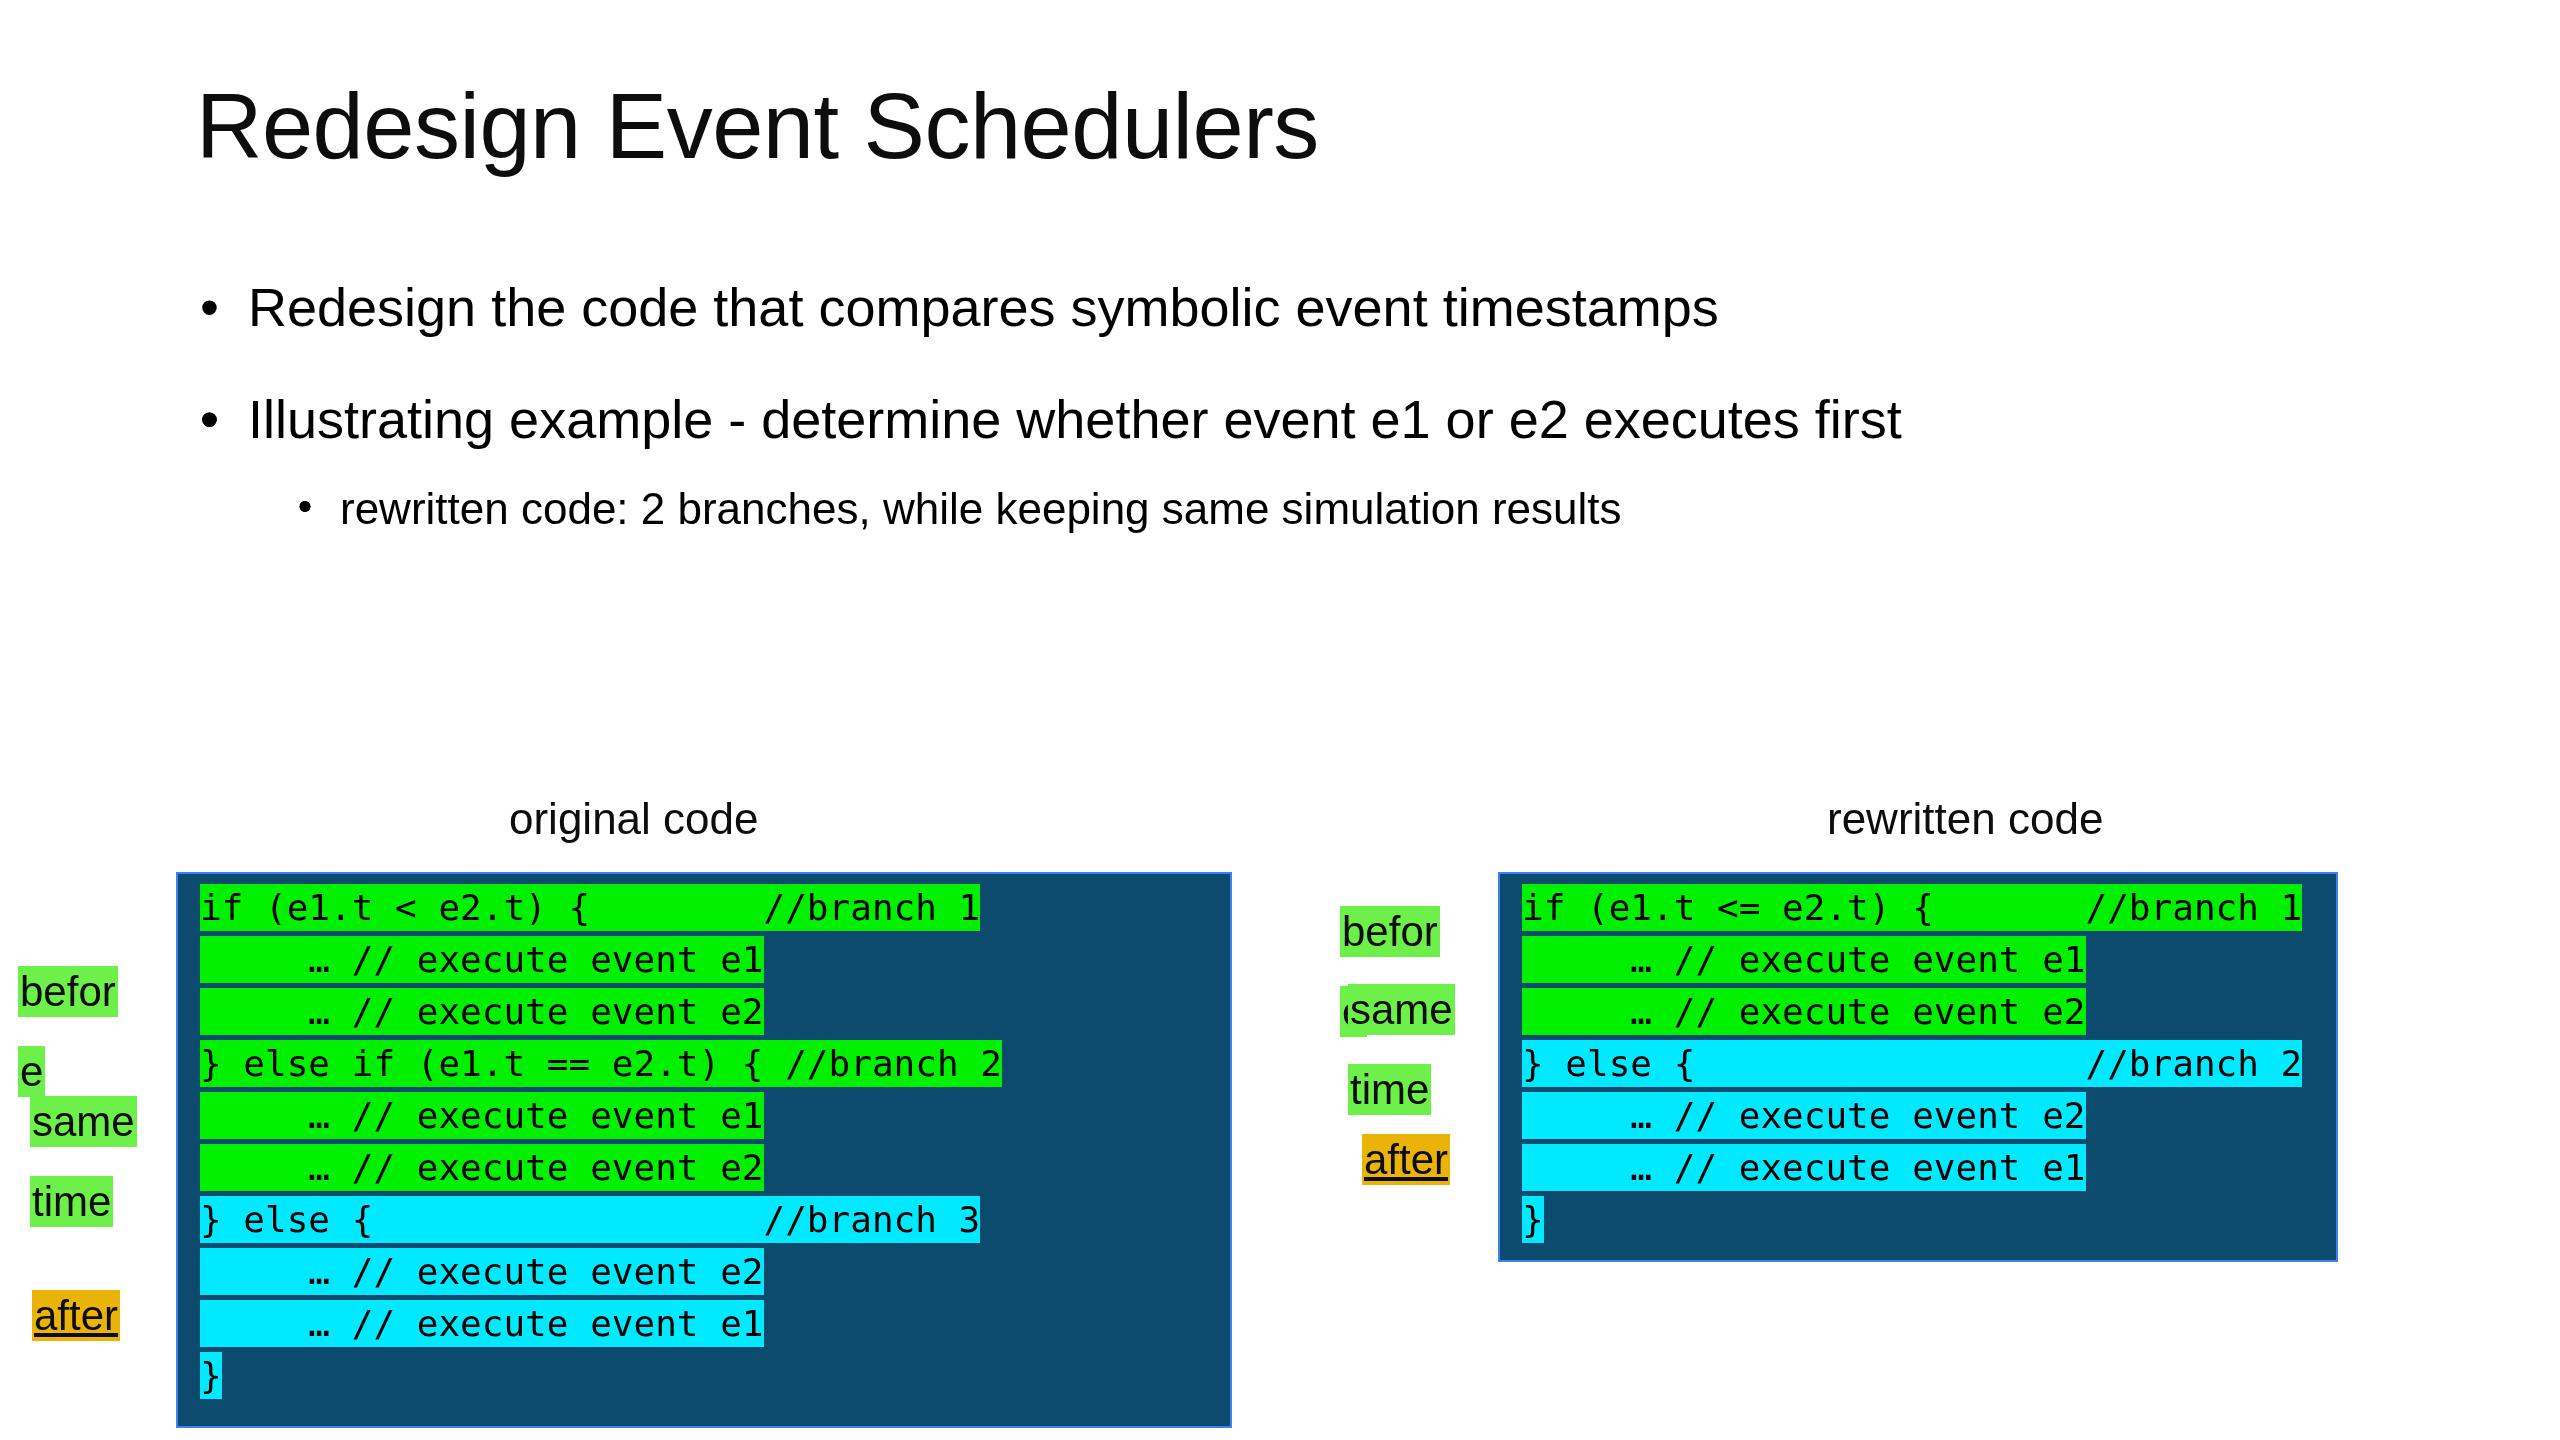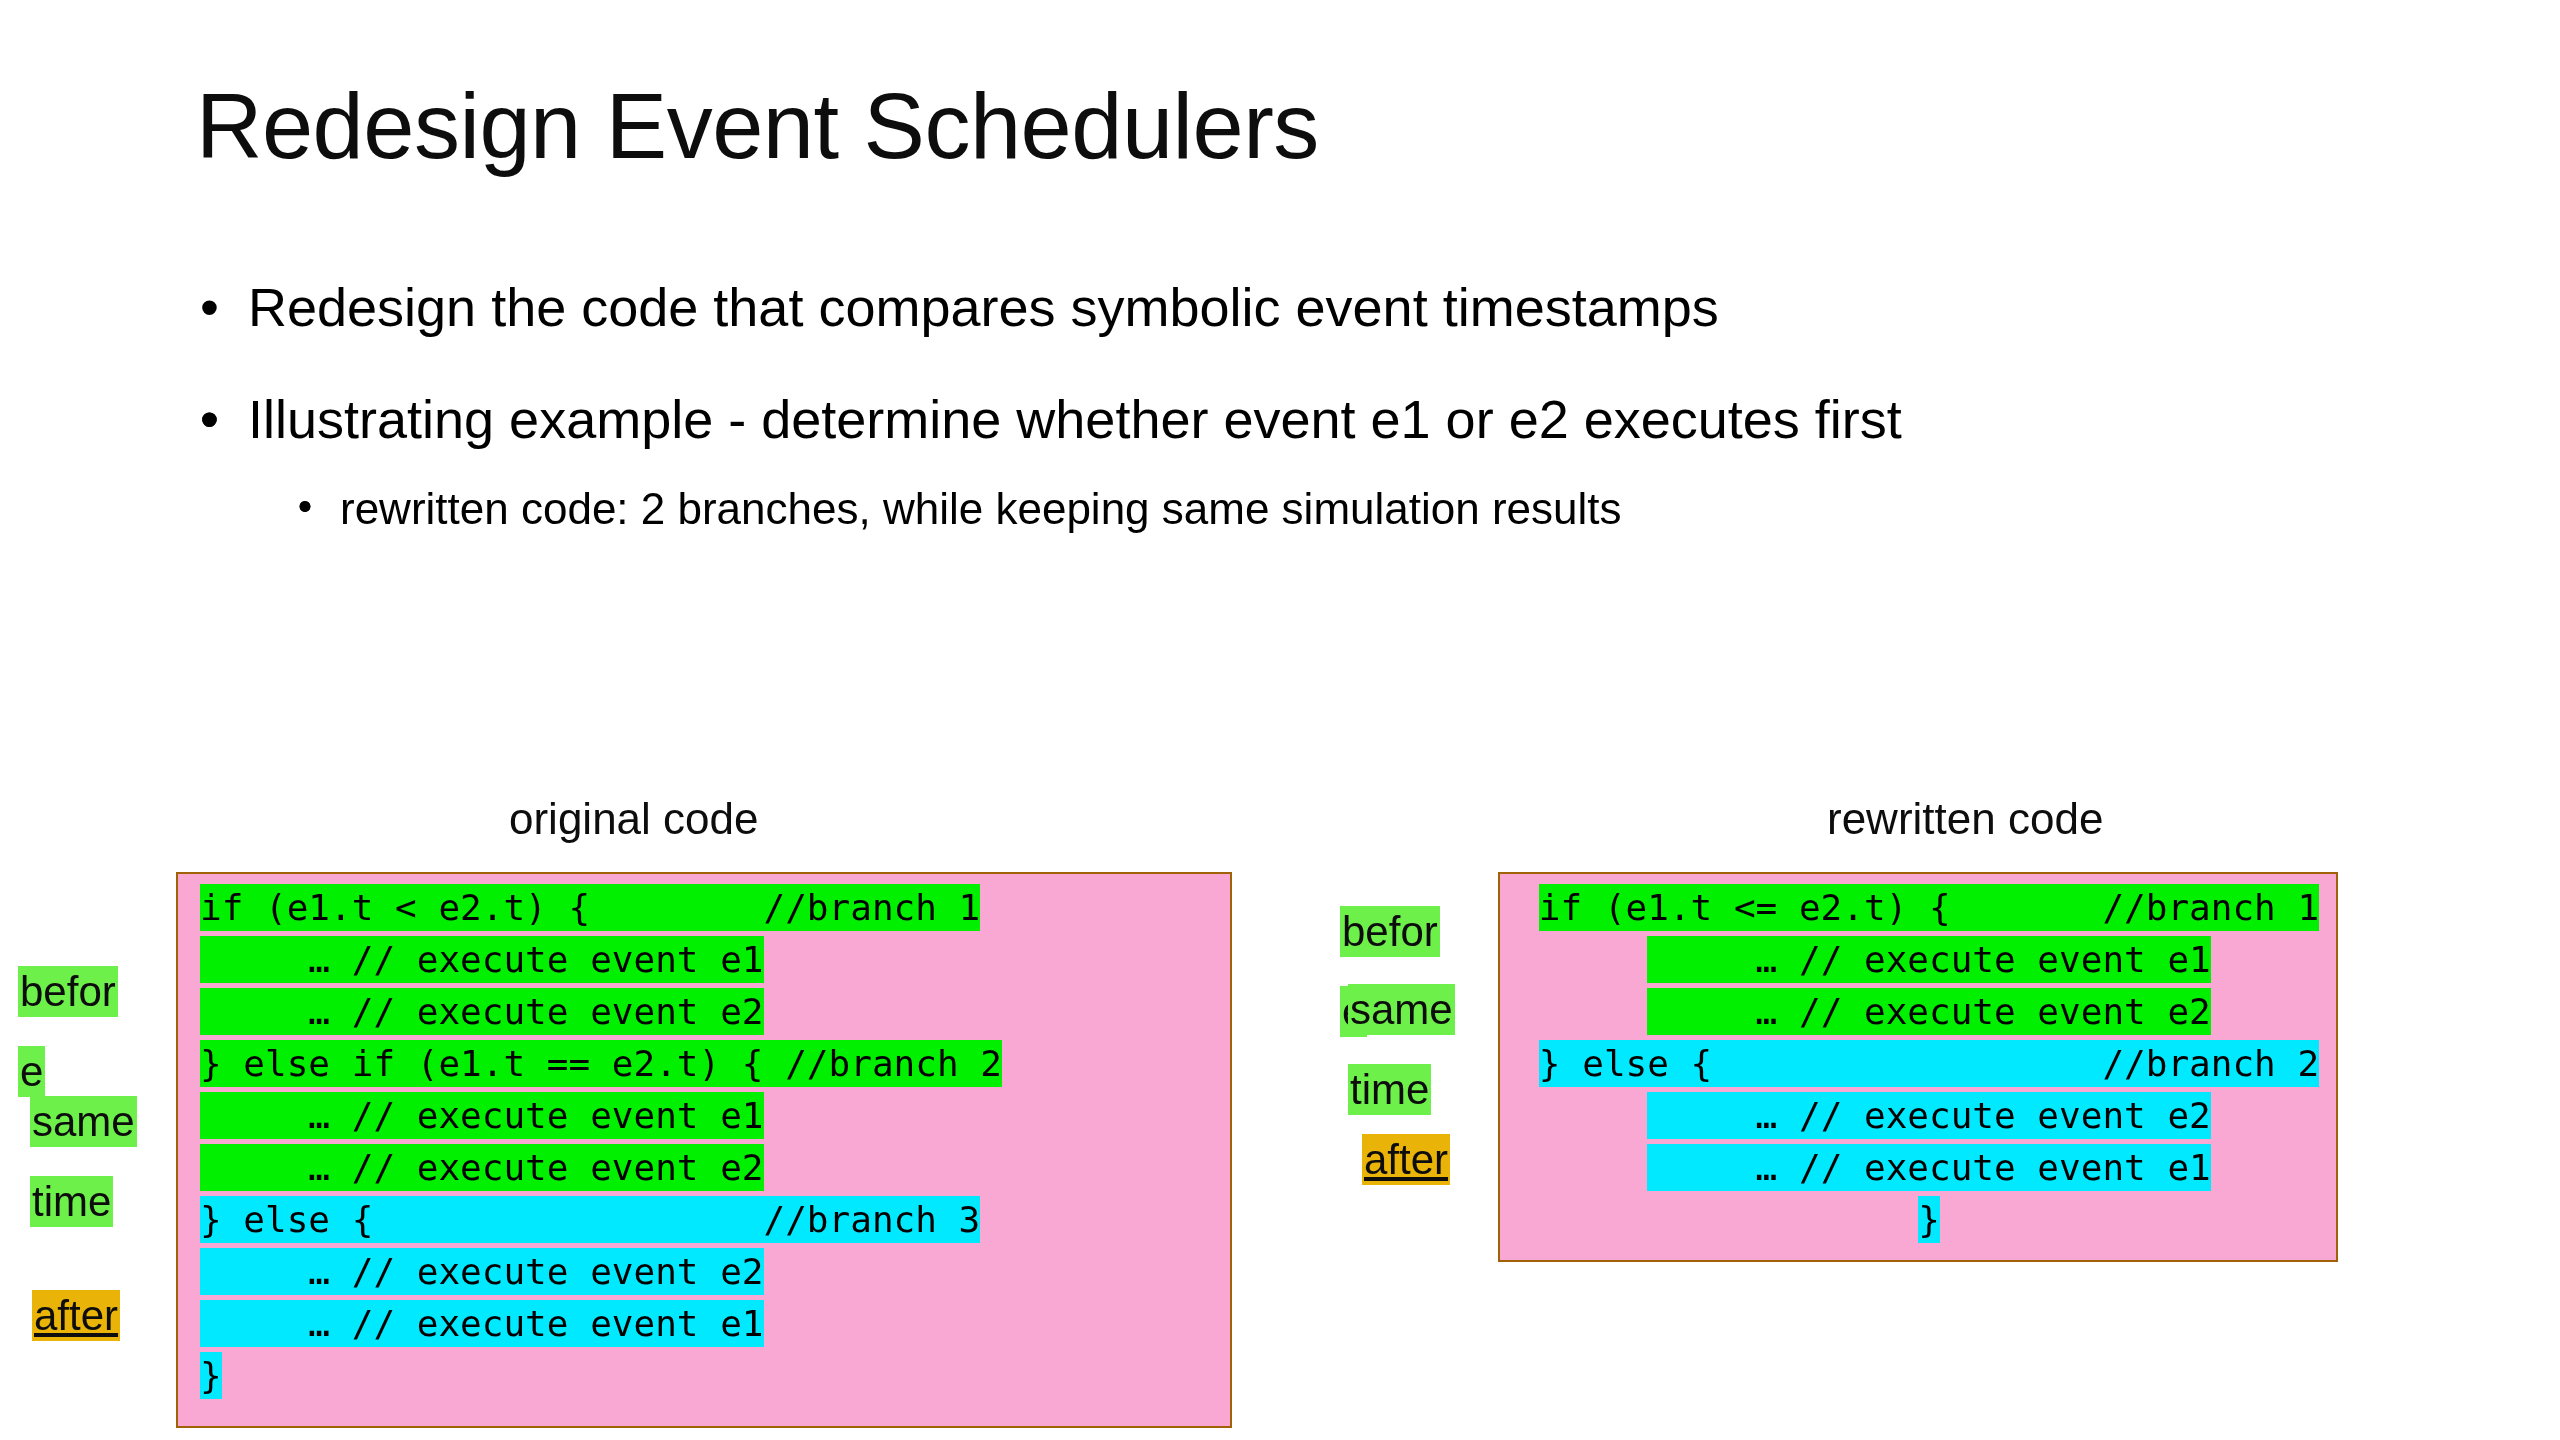--- a/index.html
+++ b/index.html
@@ -77,38 +77,37 @@
     line-height: 1;
     white-space: nowrap;
     color: #0d0d0d;
   }
   #caption-original { left: 509px; top: 797px; }
   #caption-rewritten { left: 1827px; top: 797px; }
 
   
   .code-box {
     position: absolute;
-    background: #f9a8d4;
-    border: 2px solid #a16207;
+    background: #0c4a6e;
+    border: 2px solid #3b82f6;
     box-sizing: border-box;
     padding: 8px 0 14px 0;
     overflow: hidden;
   }
   #code-box-original {
     left: 176px;
     top: 872px;
     width: 1056px;
     height: 556px;
   }
   #code-box-rewritten {
     left: 1498px;
     top: 872px;
     width: 840px;
     height: 390px;
-    text-align: center;
   }
 
   .code-line {
     font-family: "DejaVu Sans Mono", "Liberation Mono", monospace;
     font-size: 36px;
     line-height: 52px;
     height: 52px;
     white-space: pre;
     padding-left: 22px;
     color: #000000;

